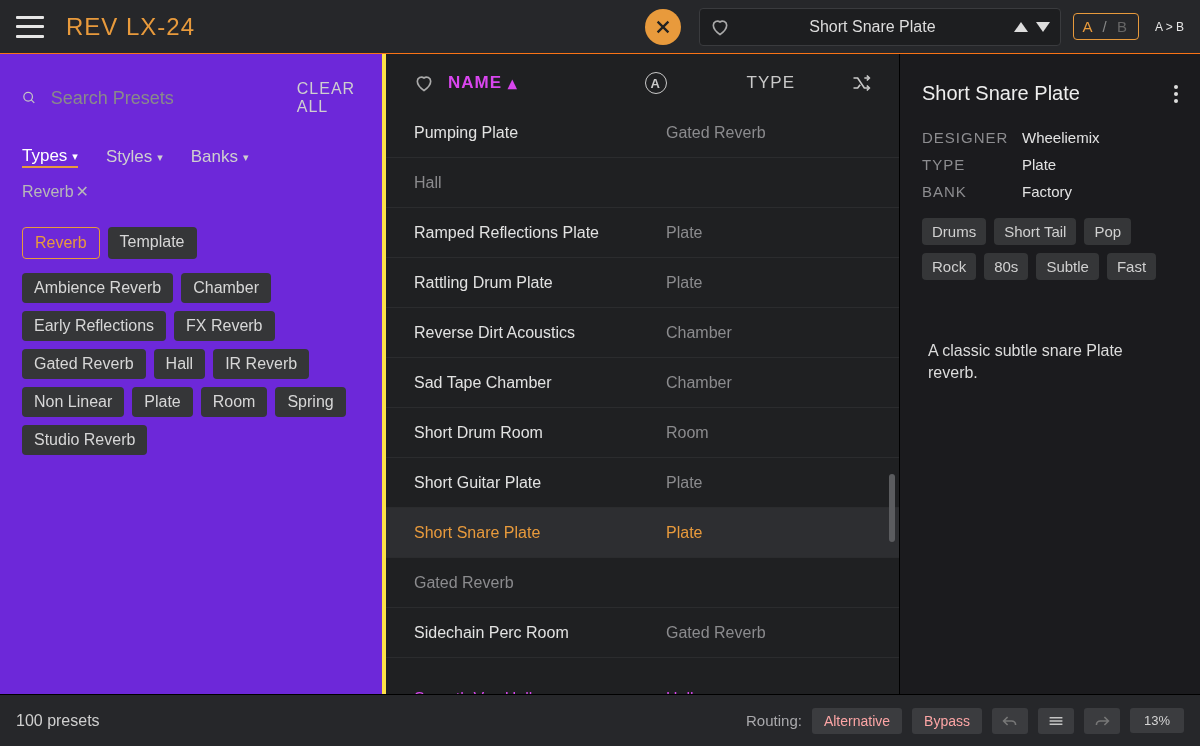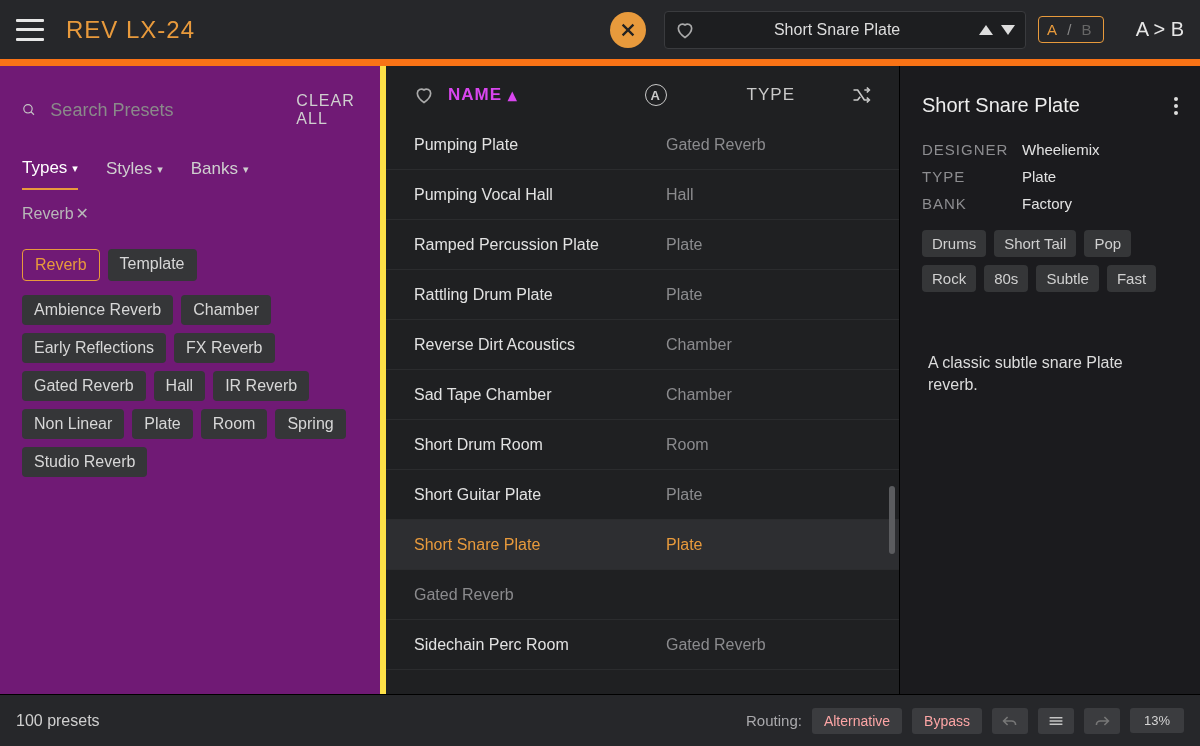--- a/index.html
+++ b/index.html
@@ -1,48 +1,48 @@
 <!DOCTYPE html>
 <html><head>
 <meta charset="utf-8">
 <style>
   * { box-sizing: border-box; margin: 0; padding: 0; }
   html, body { width: 1200px; height: 746px; overflow: hidden; font-family: -apple-system, BlinkMacSystemFont, "Segoe UI", Arial, sans-serif; background:#1b1b1e; color:#e7e7e7; }
   body { display:flex; flex-direction:column; }
 
   
-  .header { height:66px; background:#26272a; display:flex; align-items:center; padding:0 16px; gap:12px; border-bottom:7px solid #f97316; }
+  .header { height:54px; background:#26272a; display:flex; align-items:center; padding:0 16px; gap:12px; border-bottom:1px solid #f97316; }
   .hamburger { width:28px; height:22px; display:flex; flex-direction:column; justify-content:space-between; cursor:pointer; }
   .hamburger span { display:block; height:3px; background:#e6e6e6; border-radius:1px; }
   .product { color:#e89a3c; font-size:24px; letter-spacing:1px; font-weight:400; margin-left:10px; margin-right:auto; }
   .close-circle { width:36px; height:36px; border-radius:50%; background:#e89a3c; display:flex; align-items:center; justify-content:center; cursor:pointer; margin-right:6px; }
   .close-circle svg { width:18px; height:18px; stroke:#222; stroke-width:2.5; }
   .preset-display { display:flex; align-items:center; background:#1d1e20; border:1px solid #3a3b3e; border-radius:4px; height:38px; padding:0 10px; gap:12px; }
   .preset-display .heart { stroke:#aaa; fill:none; width:20px; height:20px; }
   .preset-name { width:260px; text-align:center; color:#ddd; font-size:16px; }
   .tri-btns { display:flex; gap:8px; }
   .tri { width:0;height:0;border-left:7px solid transparent;border-right:7px solid transparent; cursor:pointer;}
   .tri.up { border-bottom:10px solid #ddd; }
   .tri.down { border-top:10px solid #ddd; }
   .ab-box { border:1px solid #e89a3c; border-radius:4px; padding:4px 8px; color:#e89a3c; font-size:15px; letter-spacing:3px; display:flex; align-items:center; }
   .ab-box .b { color:#666; }
-  .ab-copy { color:#e6e6e6; font-size:20px; margin-left:20px; }
+  .ab-copy { color:#e6e6e6; font-size:12px; margin-left:4px; }
 
   
   .main { flex:1; display:flex; overflow:hidden; }
 
   
-  .left { width:386px; background:#701a75; padding:26px 22px 10px 22px; border-right:6px solid #fde047; display:flex; flex-direction:column; }
+  .left { width:386px; background:#6d28d9; padding:26px 22px 10px 22px; border-right:4px solid #fde047; display:flex; flex-direction:column; }
   .searchrow { display:flex; align-items:center; gap:14px; margin-bottom:30px; }
   .search-icon { width:22px; height:22px; stroke:#c5c5c5; fill:none; stroke-width:2; }
   .search-input { flex:1; background:transparent; border:none; outline:none; color:#c5c5c5; font-size:18px; }
   .search-input::placeholder { color:#8a8a8a; }
   .clear-all { color:#cfcfcf; font-size:16px; letter-spacing:1px; cursor:pointer; }
   .filter-tabs { display:flex; gap:28px; font-size:17px; color:#cfcfcf; }
-  .filter-tabs .tab { display:flex; align-items:center; gap:5px; cursor:pointer; padding-bottom:10px; }
+  .filter-tabs .tab { display:flex; align-items:center; gap:5px; cursor:pointer; }
   .filter-tabs .tab.active { color:#fff; border-bottom:2px solid #e89a3c; }
   .chev { font-size:11px; }
   .active-filter { margin-top:14px; color:#b8b8b8; font-size:16px; display:flex; align-items:center; gap:2px;}
   .active-filter .x { cursor:pointer; }
   .tag-group { display:flex; flex-wrap:wrap; gap:8px; margin-top:26px; }
   .tag { background:#353638; color:#d7d7d7; padding:6px 12px; border-radius:4px; font-size:16px; cursor:pointer; }
   .tag.sel { background:transparent; border:1px solid #e89a3c; color:#e89a3c; }
   .tag-group.sub { margin-top:14px; }
 
   
@@ -183,25 +183,24 @@
           <path d="M3 6h5l8 12h5M3 18h5l3-4M16 6h5"></path>
           <path d="M19 3l3 3-3 3M19 15l3 3-3 3"></path>
         </svg>
     </div>
     <div class="preset-list" id="preset-rows">
         <div class="row">
           <div class="pname">Pumping Plate</div>
           <div class="ptype">Gated Reverb</div>
         </div>
         <div class="row">
-          <div class="pname">Pumping Vocal Hall</div>
           <div class="ptype">Hall</div>
         </div>
         <div class="row">
-          <div class="pname">Ramped Percussion Plate</div>
+          <div class="pname">Ramped Reflections Plate</div>
           <div class="ptype">Plate</div>
         </div>
         <div class="row">
           <div class="pname">Rattling Drum Plate</div>
           <div class="ptype">Plate</div>
         </div>
         <div class="row">
           <div class="pname">Reverse Dirt Acoustics</div>
           <div class="ptype">Chamber</div>
         </div>

